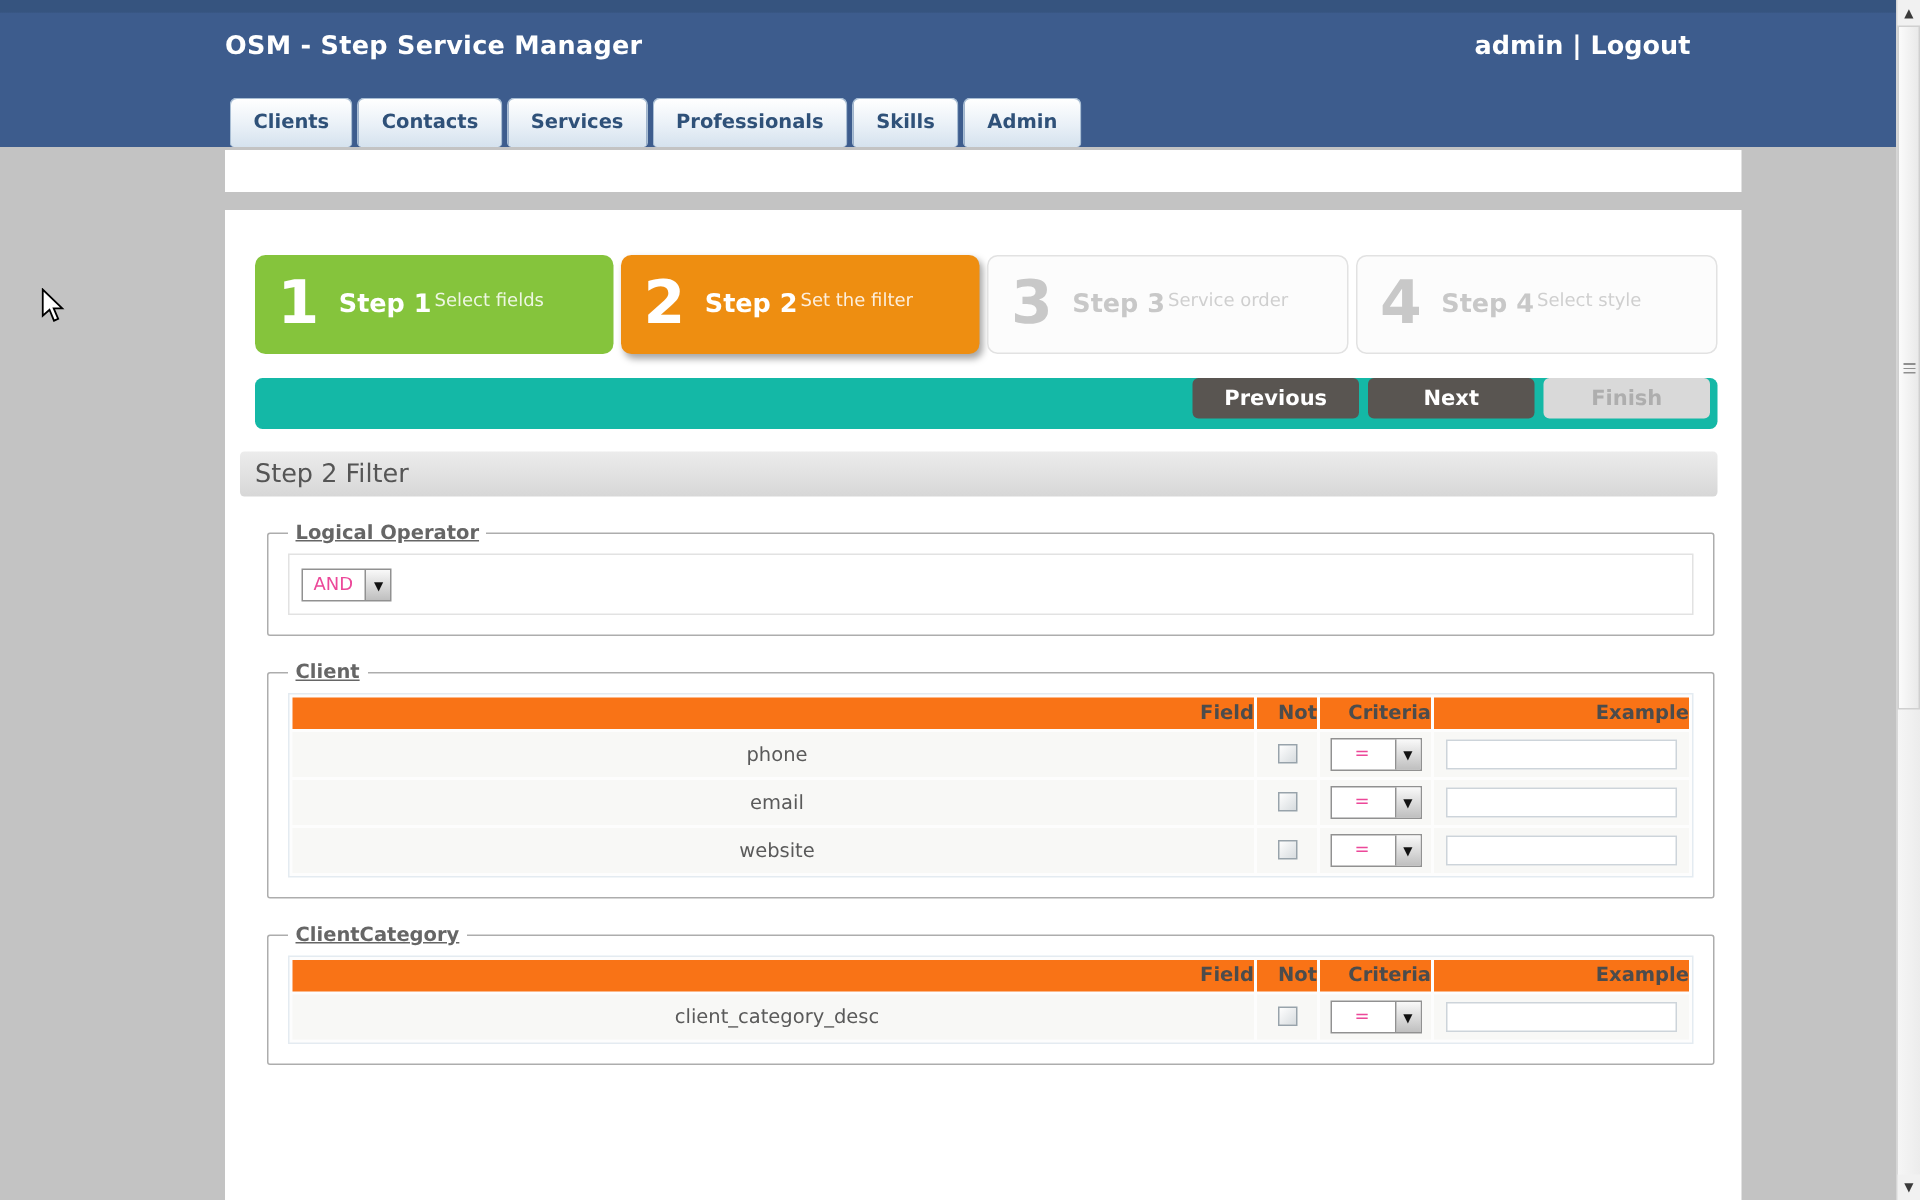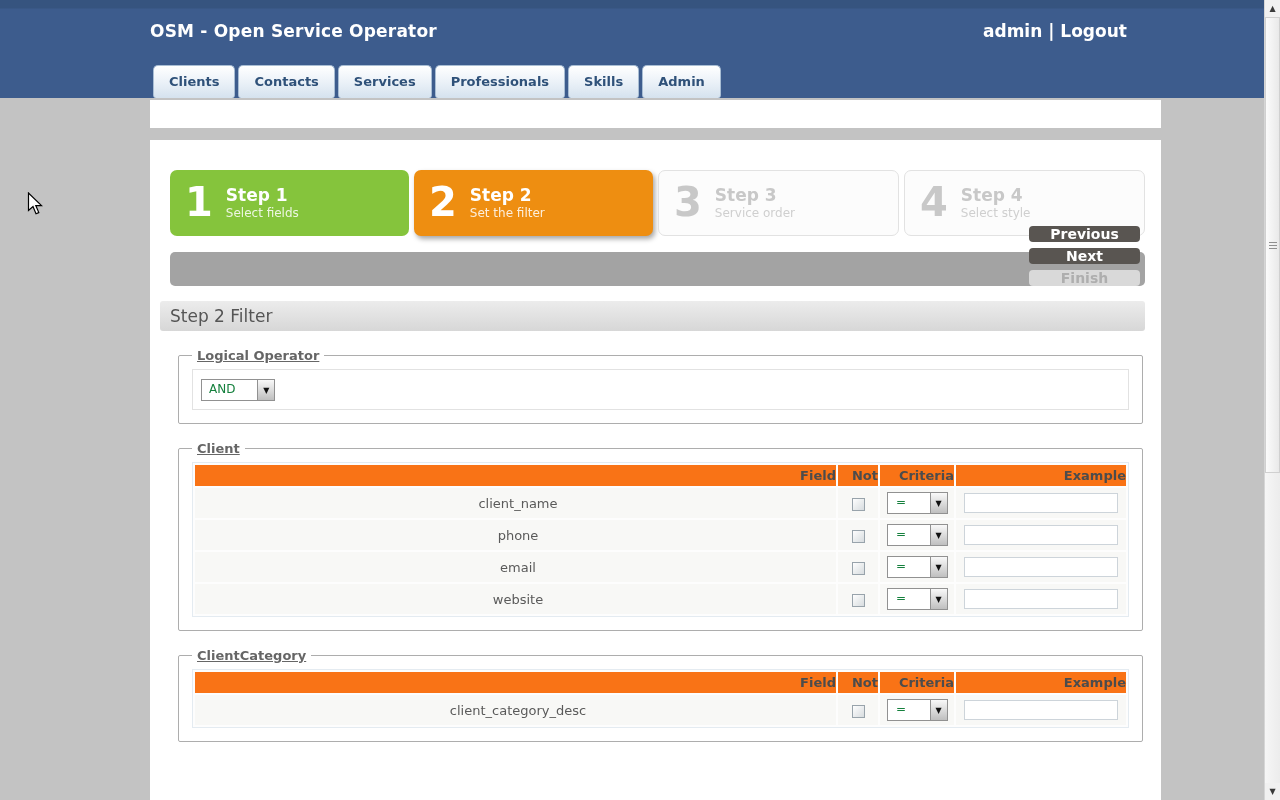--- a/index.html
+++ b/index.html
@@ -46,37 +46,37 @@
     background:#ffffff; padding:30px 0 40px 0;
   }
 
   
   .steps { display:flex; gap:5px; margin:0 16px 0 20px; }
   .step {
     flex:1; height:66px; border-radius:7px;
     display:flex; align-items:center; overflow:hidden;
   }
   .step .num { font-size:40px; font-weight:bold; margin:0 13px 2px 15px; line-height:1; }
-  .step .txt { display:flex; flex-direction:column; gap:2px; }
+  .step .txt { display:flex; flex-direction:row; gap:2px; }
   .step .t { font-size:17px; font-weight:bold; line-height:1.1; }
   .step .s { font-size:12px; line-height:1.1;text-align:center; }
   .step.completed { background:#85c43c; color:#ffffff; }
   .step.completed .s { color:rgba(255,255,255,0.85); }
   .step.active {
     background:#ee8e11; color:#ffffff;
     box-shadow:2px 3px 5px rgba(0,0,0,0.35);
   }
   .step.active .s { color:rgba(255,255,255,0.85); }
   .step.pending { background:#fcfcfc; border:1px solid #e2e2e2; color:#c8c8c8; }
   .step.pending .s { color:#cfcfcf; }
 
   
   .nav-bar {
-    margin:16px 16px 0 20px; height:34px; background:#a3a3a3; border-radius:5px;
-    display:flex; justify-content:flex-end; align-items:flex-end; gap:6px; padding-right:5px;flex-direction:column;
+    margin:16px 16px 0 20px; height:34px; background:#14b8a6; border-radius:5px;
+    display:flex; justify-content:flex-end; align-items:flex-start; gap:6px; padding-right:5px;
   }
   .nav-btn {
     width:111px; height:27px; border:none; border-radius:4px;
     font-family:inherit; font-size:14px; font-weight:bold; cursor:pointer;
   }
   .nav-btn.dark { background:#595551; color:#ffffff; }
   .nav-btn.disabled { background:#d9d9d9; color:#aeaeae; cursor:default; }
 
   
   .section-title {
@@ -92,21 +92,21 @@
     padding:6px 13px 13px 13px;
   }
   fieldset legend { font-size:13px; font-weight:bold; color:#666666; padding:0 5px; margin-left:0;text-decoration:underline; }
   .op-box { border:1px solid #e2e2e2; padding:8px 8px; }
 
   
   .fselect {
     display:inline-flex; align-items:stretch; height:22px;
     border:1px solid #919191; background:#ffffff; cursor:pointer;
   }
-  .fselect .val { padding:2px 22px 0 7px; font-size:12px; color:#15803d; }
+  .fselect .val { padding:2px 8px 0 7px; font-size:12px; color:#ec4899; }
   .fselect .arrow-btn {
     width:17px; display:flex; align-items:center; justify-content:center;
     background:linear-gradient(#f9f9f9,#bfbfbf); border-left:1px solid #919191;
     font-size:8px; color:#111111;
   }
   .fselect.criteria { width:61px; }
   .fselect.criteria .val { flex:1; }
 
   
   table.filter-table {
@@ -160,21 +160,21 @@
     background:repeating-linear-gradient(to bottom,#8f8f8f 0,#8f8f8f 1px,transparent 1px,transparent 3px);
   }
 
   
   .mouse-cursor { position:absolute; left:27px; top:192px; pointer-events:none; }
 </style>
 </head>
 <body>
 
 <div class="app-header">
-  <div class="app-title">OSM - Open Service Operator</div>
+  <div class="app-title">OSM - Step Service Manager</div>
   <div class="user-menu">admin | Logout</div>
   <div class="tabs">
     <div class="tab">Clients</div>
     <div class="tab">Contacts</div>
     <div class="tab">Services</div>
     <div class="tab">Professionals</div>
     <div class="tab">Skills</div>
     <div class="tab">Admin</div>
   </div>
 </div>
@@ -236,31 +236,20 @@
     <legend>Client</legend>
     <table class="filter-table">
       <tbody>
           <tr>
         <th>Field</th>
         <th class="col-not">Not</th>
         <th class="col-criteria">Criteria</th>
         <th class="col-example">Example</th>
       </tr>
       <tr>
-        <td class="fieldcell">client_name</td>
-        <td class="col-not"><input type="checkbox" class="not-check" style=""></td>
-        <td class="col-criteria">
-          <div class="fselect criteria">
-            <span class="val">=</span>
-            <span class="arrow-btn">▼</span>
-          </div>
-        </td>
-        <td class="col-example"><input type="text" class="example-input" value="" style=""></td>
-      </tr>
-      <tr>
         <td class="fieldcell">phone</td>
         <td class="col-not"><input type="checkbox" class="not-check" style=""></td>
         <td class="col-criteria">
           <div class="fselect criteria">
             <span class="val">=</span>
             <span class="arrow-btn">▼</span>
           </div>
         </td>
         <td class="col-example"><input type="text" class="example-input" value="" style=""></td>
       </tr>

